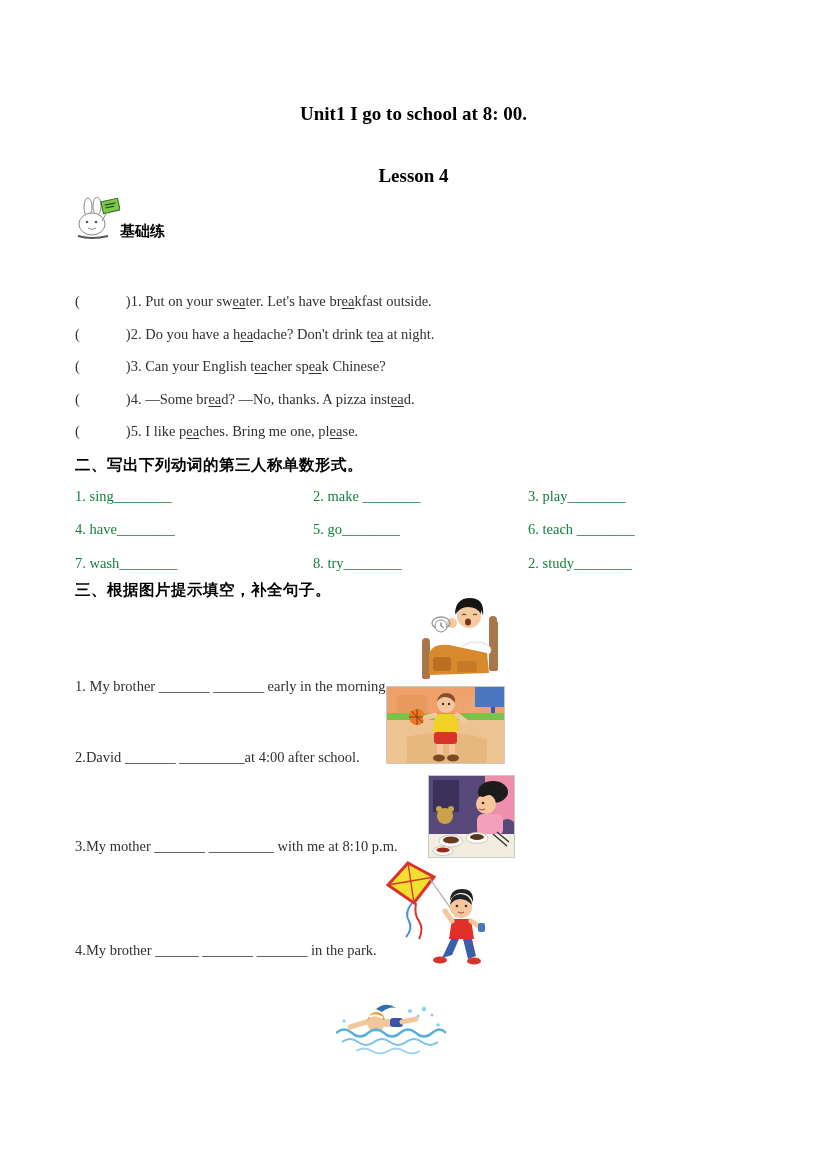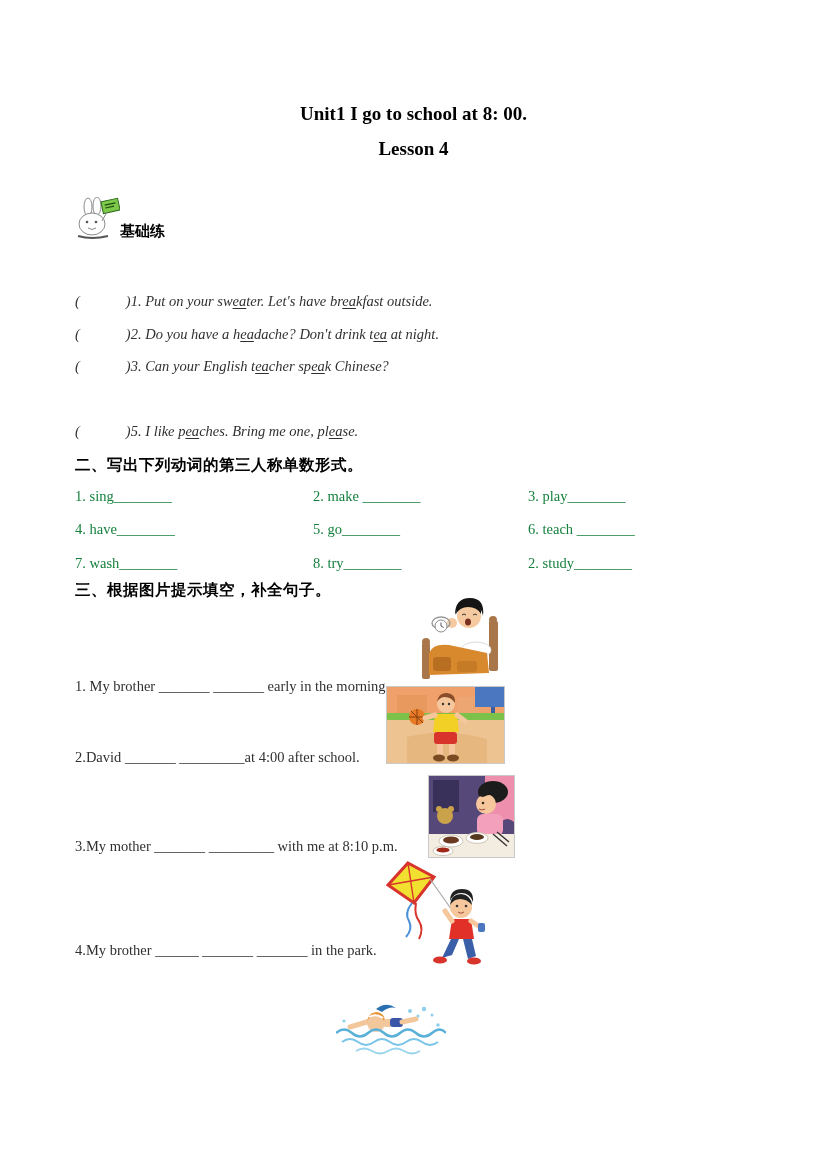--- a/index.html
+++ b/index.html
@@ -3,36 +3,36 @@
 <meta charset="utf-8">
 <style>
   html,body{margin:0;padding:0;background:#fff;}
   .page{position:relative;width:827px;height:1169px;background:#ffffff;overflow:hidden;
         font-family:"Liberation Serif","DejaVu Serif",serif;color:#2c2c2c;}
   .title-line{position:absolute;left:0;right:0;text-align:center;font-weight:700;
         font-size:19px;color:#000;font-family:"Liberation Serif","DejaVu Serif",serif;}
   .cjk-bold{font-family:"Liberation Sans","DejaVu Sans",sans-serif;font-weight:700;color:#000;}
   .badge-label{position:absolute;left:120px;top:222px;font-size:15px;}
   .sec-heading{position:absolute;left:75px;font-size:15.5px;letter-spacing:0.5px;}
-  .s1-item{position:absolute;left:75px;font-size:14.5px;white-space:nowrap;color:#303030;font-style:italic;}
+  .s1-item{position:absolute;left:75px;font-size:14.5px;white-space:nowrap;color:#303030;}
   .gap{display:inline-block;width:46px;}
   .u{text-decoration:underline;text-underline-offset:2px;}
   .s2-item{position:absolute;font-size:14.5px;white-space:nowrap;color:#15803d;}
   .s3-sentence{position:absolute;left:75px;font-size:14.5px;white-space:nowrap;color:#303030;}
   .img-abs{position:absolute;}
   .photo-frame{border:1px solid #c9c9c9;}
   svg{display:block;}
 </style>
 </head>
 <body>
 
 <div class="page">
 
   <div class="title-line" style="top:103px;">Unit1 I go to school at 8: 00.</div>
-  <div class="title-line" style="top:138px;">Lesson 4</div>
+  <div class="title-line" style="top:165px;">Lesson 4</div>
 
   <div class="img-abs" style="left:74px;top:197px;">
     <svg width="46" height="44" viewBox="0 0 46 44">
       <ellipse cx="14" cy="10" rx="4" ry="9" fill="#ffffff" stroke="#8a8a8a"></ellipse>
       <ellipse cx="23" cy="9" rx="4" ry="9" fill="#ffffff" stroke="#8a8a8a"></ellipse>
       <ellipse cx="18" cy="27" rx="13" ry="11" fill="#ffffff" stroke="#8a8a8a"></ellipse>
       <circle cx="13" cy="25" r="1.3" fill="#555"></circle>
       <circle cx="22" cy="25" r="1.3" fill="#555"></circle>
       <path d="M14,31 Q18,34 22,31" stroke="#8a8a8a" fill="none"></path>
       <g transform="rotate(-12 36 9)">
@@ -41,20 +41,21 @@
       </g>
       <line x1="33" y1="15" x2="28" y2="24" stroke="#8a8a8a"></line>
       <path d="M4,39 Q18,43 34,39" stroke="#555" stroke-width="2" fill="none"></path>
     </svg>
   </div>
   <div class="badge-label cjk-bold">基础练</div>
 
   <div class="s1-item" style="top:293px;"><span>(</span><span class="gap"></span><span>)1. Put on your sw</span><span class="u">ea</span><span>ter. Let's have br</span><span class="u">ea</span><span>kfast outside.</span></div>
   <div class="s1-item" style="top:326px;"><span>(</span><span class="gap"></span><span>)2. Do you have a h</span><span class="u">ea</span><span>dache? Don't drink t</span><span class="u">ea</span><span> at night.</span></div>
   <div class="s1-item" style="top:358px;"><span>(</span><span class="gap"></span><span>)3. Can your English t</span><span class="u">ea</span><span>cher sp</span><span class="u">ea</span><span>k Chinese?</span></div>
+  <div class="s1-item" style="top:391px;"><span>(</span><span class="gap"></span><span>)4. —Some br</span><span class="u">ea</span><span>d? —No, thanks. A pizza inst</span><span class="u">ea</span><span>d.</span></div>
   <div class="s1-item" style="top:423px;"><span>(</span><span class="gap"></span><span>)5. I like p</span><span class="u">ea</span><span>ches. Bring me one, pl</span><span class="u">ea</span><span>se.</span></div>
 
   <div class="sec-heading cjk-bold" style="top:455px;">二、写出下列动词的第三人称单数形式。</div>
   <div class="s2-item" style="left:75px;top:488px;">1. sing________</div>
   <div class="s2-item" style="left:313px;top:488px;">2. make ________</div>
   <div class="s2-item" style="left:528px;top:488px;">3. play________</div>
   <div class="s2-item" style="left:75px;top:521px;">4. have________</div>
   <div class="s2-item" style="left:313px;top:521px;">5. go________</div>
   <div class="s2-item" style="left:528px;top:521px;">6. teach ________</div>
   <div class="s2-item" style="left:75px;top:555px;">7. wash________</div>

